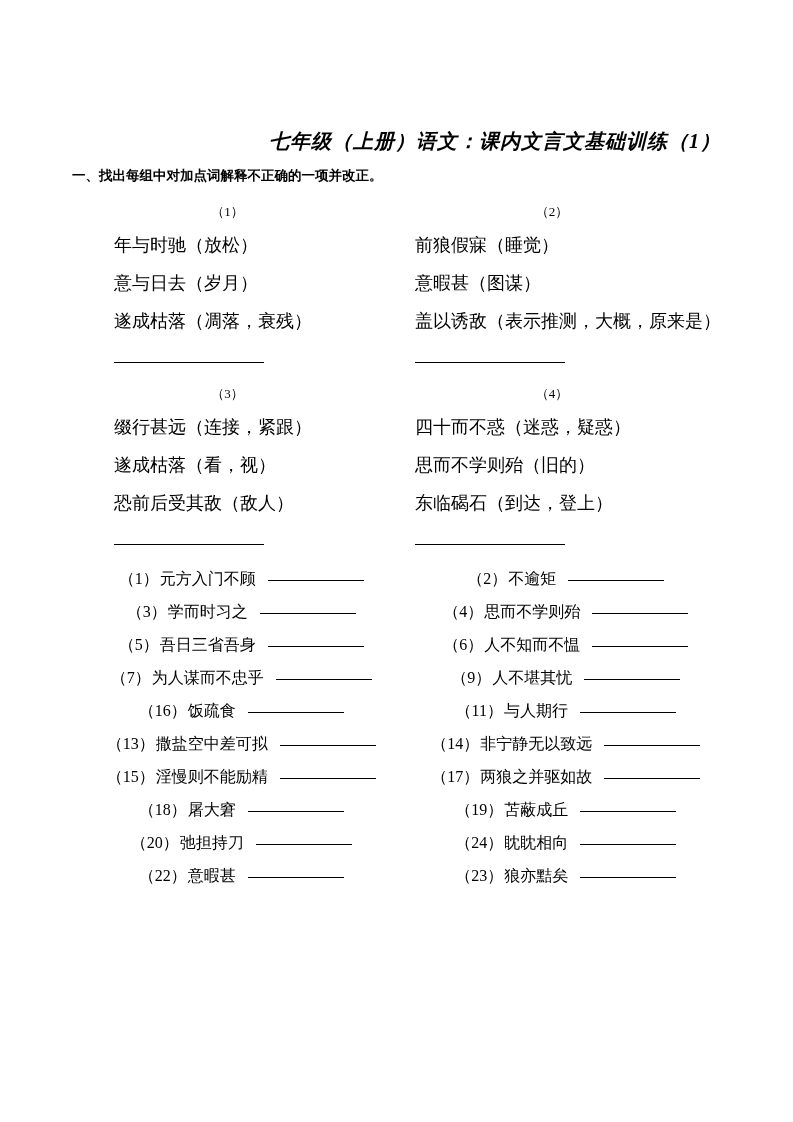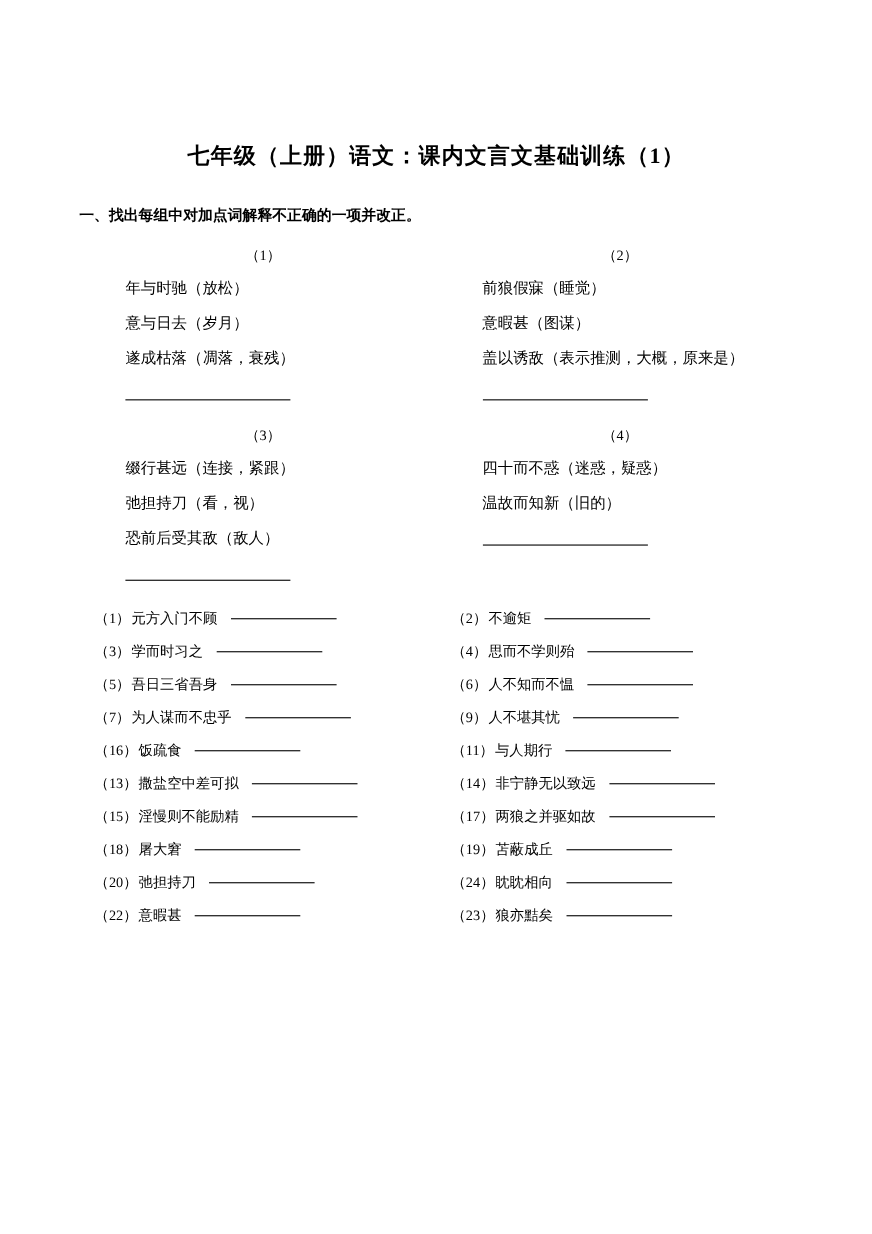--- a/index.html
+++ b/index.html
@@ -16,49 +16,50 @@
     overflow: hidden;
   }
   .page {
     position: relative;
     width: 793px;
     height: 1122px;
     box-sizing: border-box;
     padding: 0 72px;
   }
   .doc-title {
-    text-align: center;
+    text-align: right;
     font-size: 20px;
     font-weight: bold;
     margin-top: 128px;
     letter-spacing: 1px;
+    font-style: italic;
   }
   .section-heading {
     font-size: 13.5px;
     font-weight: bold;
-    margin-top: 32px;
+    margin-top: 12px;
     margin-bottom: 4px;
   }
   
   .grid2 {
     display: grid;
     grid-template-columns: 1fr 1fr;
     column-gap: 0px;
   }
   .grp {
     padding-top: 14px;
   }
   .grp-num {
     text-align: center;
     font-size: 13px;
     margin-bottom: 12px;
     padding-left: 10px;
   }
   .grp-line {
-    font-size: 14px;
+    font-size: 18px;
     margin-bottom: 14px;
     padding-left: 42px;
     white-space: nowrap;
     font-family: Liberation Serif, serif;
   }
   .grp-blank {
     margin-top: 16px;
     margin-bottom: 4px;
     padding-left: 42px;
   }
@@ -70,23 +71,24 @@
   .ul-ans { width: 150px; }
   
   .qgrid {
     display: grid;
     grid-template-columns: 1fr 1fr;
     column-gap: 0px;
     row-gap: 0px;
     margin-top: 10px;
   }
   .qitem {
-    font-size: 13px;
+    font-size: 16px;
     padding: 6px 0 6px 14px;
     white-space: nowrap;
+    text-align: center;
   }
   .qitem .num { margin-right: 1px; }
   .qitem .ul-fill {
     display: inline-block;
     border-bottom: 1px solid #000;
     width: 96px;
     height: 1px;
     vertical-align: 3px;
     margin-left: 12px;
   }
@@ -115,29 +117,30 @@
       <div class="grp-num">（2）</div>
       <div class="grp-line">前狼假寐（睡觉）</div>
       <div class="grp-line">意暇甚（图谋）</div>
       <div class="grp-line">盖以诱敌（表示推测，大概，原来是）</div>
       <div class="grp-blank"><span class="ul ul-ans"></span></div>
     </div>
 
     <div class="grp">
       <div class="grp-num">（3）</div>
       <div class="grp-line">缀行甚远（连接，紧跟）</div>
-      <div class="grp-line">弛担持刀（看，视）</div>
+      <div class="grp-line">遂成枯落（看，视）</div>
       <div class="grp-line">恐前后受其敌（敌人）</div>
       <div class="grp-blank"><span class="ul ul-ans"></span></div>
     </div>
 
     <div class="grp">
       <div class="grp-num">（4）</div>
       <div class="grp-line">四十而不惑（迷惑，疑惑）</div>
-      <div class="grp-line">温故而知新（旧的）</div>
+      <div class="grp-line">思而不学则殆（旧的）</div>
+      <div class="grp-line">东临碣石（到达，登上）</div>
       <div class="grp-blank"><span class="ul ul-ans"></span></div>
     </div>
 
   </div>
 
 
   <div class="qgrid">
 
     <div class="qitem"><span class="num">（1）</span><span>元方入门不顾</span><span class="ul-fill"></span></div>
     <div class="qitem"><span class="num">（2）</span><span>不逾矩</span><span class="ul-fill"></span></div>

